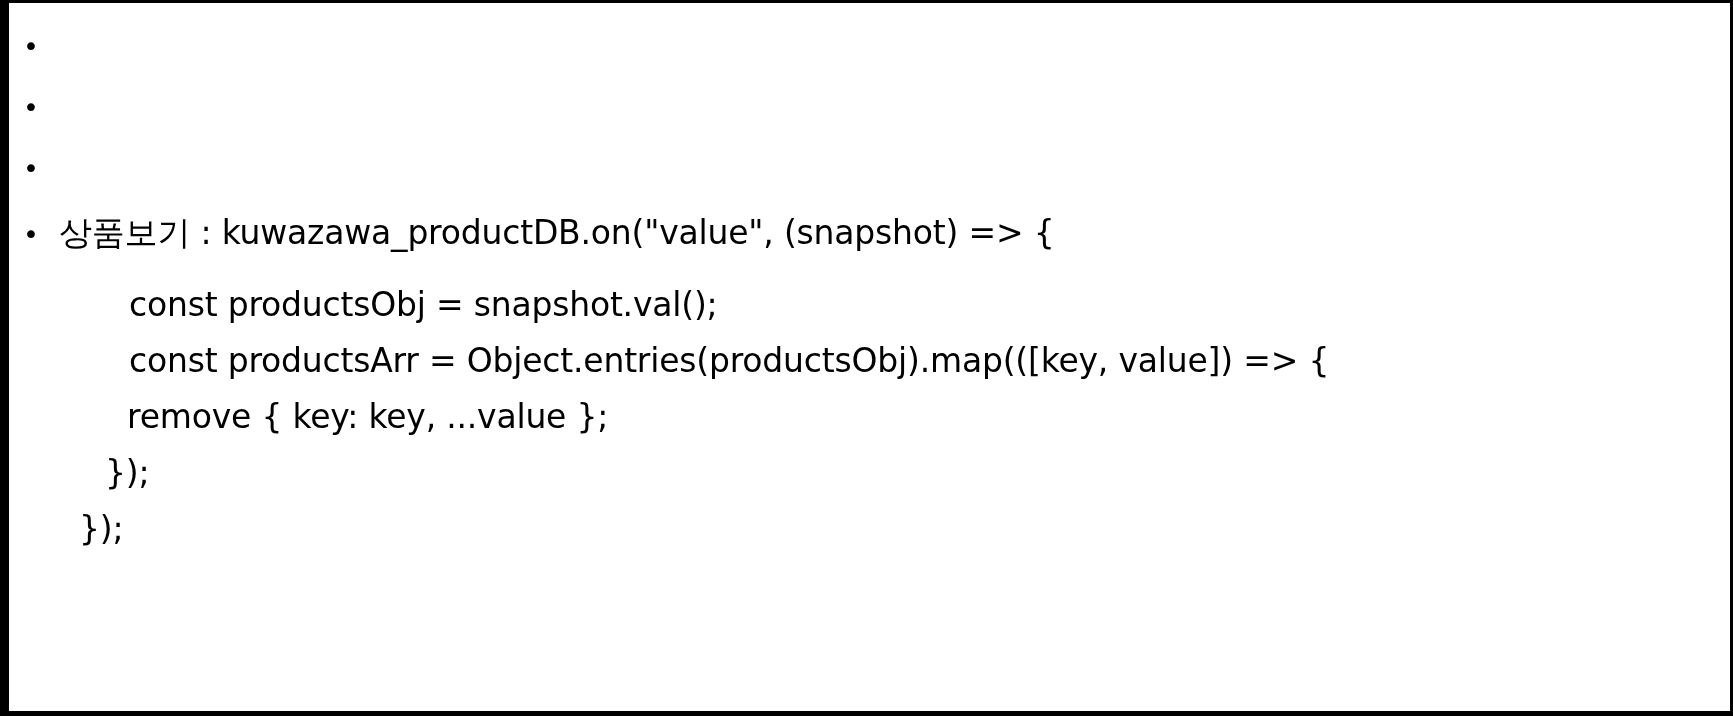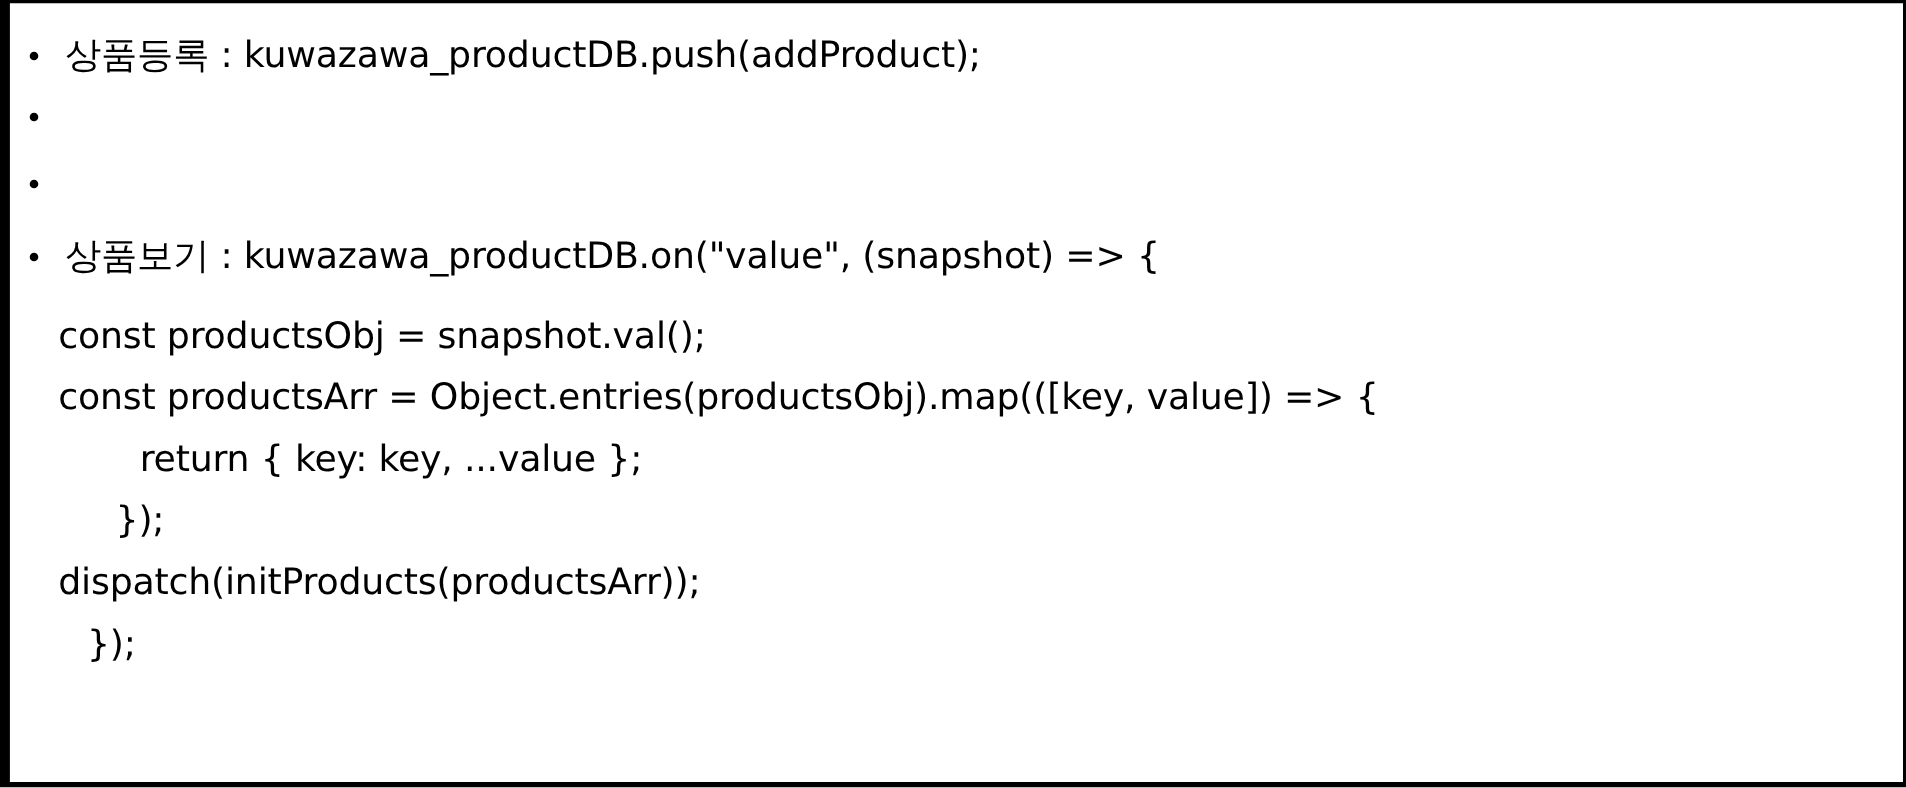--- a/index.html
+++ b/index.html
@@ -53,50 +53,48 @@
     letter-spacing: -0.2px;
   }
   .code-line {
     height: 56px;
     color: #000000;
     font-size: 33px;
     line-height: 56px;
     white-space: pre;
     letter-spacing: -0.2px;
   }
-  .indent-1 { padding-left: 44px; }
+  .indent-1 { padding-left: 120px; }
   .indent-2 { padding-left: 118px; }
   .indent-3 { padding-left: 96px; }
   .indent-4 { padding-left: 70px; }
 </style>
 </head>
 <body>
 
 <div id="slide">
   <div id="content">
 
     <div class="bullet-line">
       <span class="bullet-marker">•</span>
-      <span class="bullet-text">상품등록 : kuwazawa_productDB.push(addProduct);</span>
     </div>
 
     <div class="bullet-line">
       <span class="bullet-marker">•</span>
     </div>
 
     <div class="bullet-line">
       <span class="bullet-marker">•</span>
     </div>
 
     <div class="bullet-line">
       <span class="bullet-marker">•</span>
       <span class="bullet-text">상품보기 : kuwazawa_productDB.on("value", (snapshot) =&gt; {</span>
     </div>
 
     <div class="code-line indent-1">const productsObj = snapshot.val();</div>
     <div class="code-line indent-1">const productsArr = Object.entries(productsObj).map(([key, value]) =&gt; {</div>
-    <div class="code-line indent-2">return { key: key, ...value };</div>
+    <div class="code-line indent-2">remove { key: key, ...value };</div>
     <div class="code-line indent-3">});</div>
-    <div class="code-line indent-1">dispatch(initProducts(productsArr));</div>
     <div class="code-line indent-4">});</div>
 
   </div>
 </div>
 
 </body></html>

